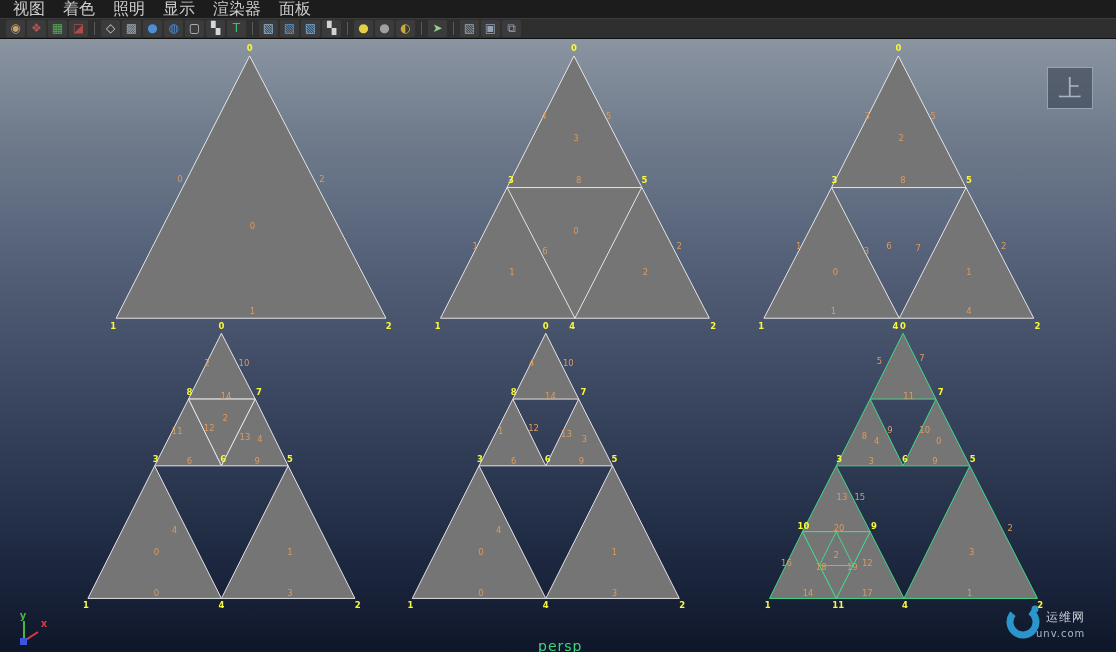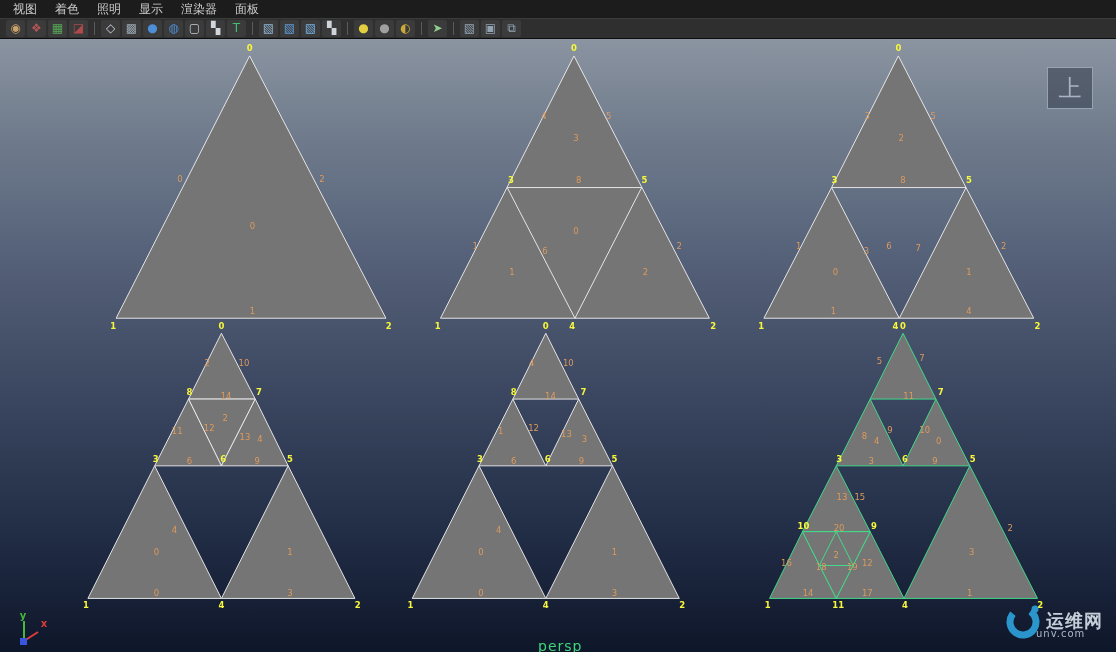--- a/index.html
+++ b/index.html
@@ -8,21 +8,21 @@
     width:1116px;height:652px;position:relative;overflow:hidden;
     background:#000;font-family:"DejaVu Sans",sans-serif;
     -webkit-user-select:none;user-select:none;
   }
   
   .menubar{
     position:absolute;left:0;top:0;width:1116px;height:18px;
     background:#1c1c1c;display:flex;align-items:center;padding-left:4px;z-index:6;
   }
   .menu-item{
-    color:#cbcbcb;font-size:12px;line-height:18px;padding:0 9px;cursor:default;white-space:nowrap;
+    color:#cbcbcb;font-size:16px;line-height:18px;padding:0 9px;cursor:default;white-space:nowrap;
   }
   .toolbar{
     position:absolute;left:0;top:18px;width:1116px;height:21px;
     background:#2f2f2f;border-top:1px solid #3c3c3c;border-bottom:1px solid #0e0e0e;
     display:flex;align-items:center;padding-left:5px;z-index:6;
   }
   .tb-icon{
     display:inline-block;width:19px;height:17px;font-size:12px;line-height:17px;
     text-align:center;margin:0 1px;background:rgba(78,78,78,.38);
     border-radius:2px;overflow:hidden;cursor:default;
@@ -45,21 +45,21 @@
   
   .camera-label{
     position:absolute;left:538px;top:599px;color:#3fd57b;font-size:14px;letter-spacing:1px;
   }
   
   .axis-triad{position:absolute;left:6px;top:572px}
   .axis-letter{font-size:10px;font-weight:bold;text-anchor:middle;font-family:"DejaVu Sans",sans-serif}
   
   .wm-logo{position:absolute;left:1001px;top:561px;opacity:.88}
   .wm-title{
-    position:absolute;left:1046px;top:570px;font-size:18px;font-weight:bold;
+    position:absolute;left:1046px;top:570px;font-size:12px;font-weight:normal;
     color:rgba(228,238,247,.85);letter-spacing:1px;
   }
   .wm-domain{
     position:absolute;left:1036px;top:589px;font-size:10px;
     color:rgba(205,223,238,.8);letter-spacing:1px;
   }
 </style>
 </head>
 <body>
 

